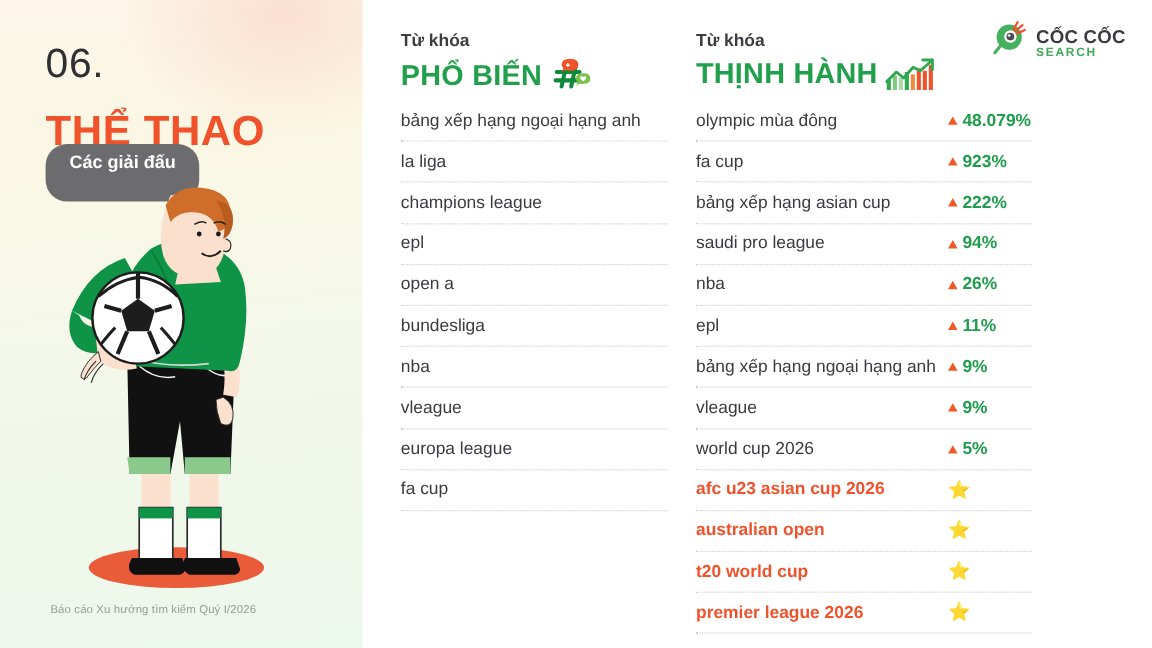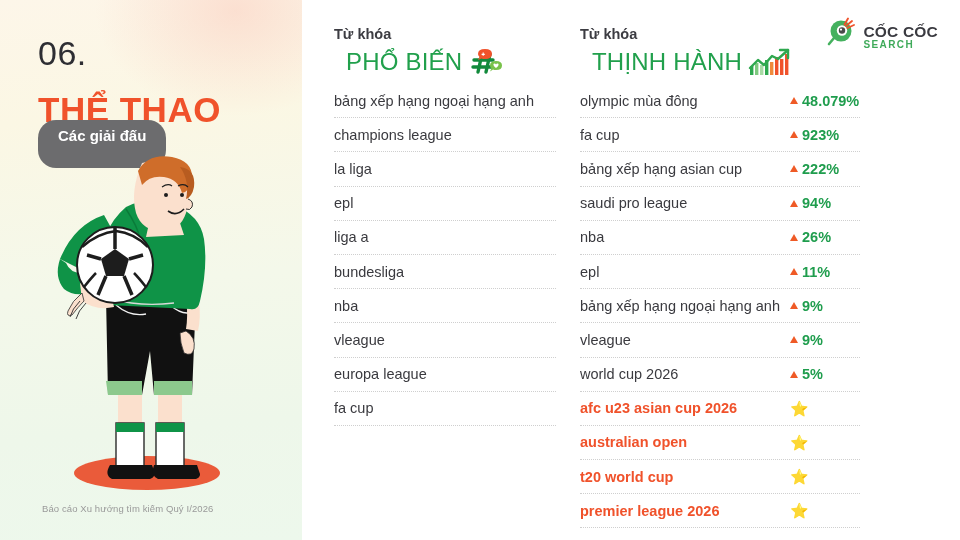--- a/index.html
+++ b/index.html
@@ -59,24 +59,24 @@
     position: absolute; top: 0; height: 398px;
   }
   .col-popular { left: 334px; width: 222px; }
   .col-trending { left: 580px; width: 280px; }
 
   .col-kicker {
     font-size: 14.5px; font-weight: 700; color: #3c3c42;
     position: absolute; top: 26px; left: 0;
   }
   .col-heading {
-    position: absolute; top: 48px; left: 12px;
-    font-size: 24px; font-weight: 400; color: #21a04c;
+    position: absolute; top: 48px; left: 0;
+    font-size: 24px; font-weight: 700; color: #21a04c;
     letter-spacing: 0.2px;
-    display: flex; align-items: flex-start; gap: 6px;
+    display: flex; align-items: flex-end; gap: 6px;
     white-space: nowrap;
   }
   .heading-icon { display: inline-block; line-height: 0; }
 
   .rows { position: absolute; top: 84px; left: 0; width: 100%; }
   .row {
     height: 34.2px;
     display: flex; align-items: center; justify-content: space-between;
     border-bottom: 1px dotted #cfcfcf;
     gap: 8px;
@@ -199,30 +199,30 @@
           <path d="M28 13 q6 0 6 4.5 q0 4.5 -6 4.5 q-1.6 0 -3 -0.5 L22 23.5 l1.4 -2.8 Q22 19.6 22 17.5 q0 -4.5 6 -4.5 Z" fill="#79c24a"></path>
           <path d="M28 20 q-2.6 -2 -2.6 -3.3 q0 -1.2 1.3 -1.2 q0.8 0 1.3 0.9 q0.5 -0.9 1.3 -0.9 q1.3 0 1.3 1.2 Q30.6 18 28 20 Z" fill="#ffffff"></path>
         </svg>
       </span>
     </div>
     <div class="rows" id="popular-rows">
         <div class="row">
           <span class="row-label">bảng xếp hạng ngoại hạng anh</span>
         </div>
         <div class="row">
+          <span class="row-label">la liga</span>
+        </div>
+        <div class="row">
           <span class="row-label">champions league</span>
         </div>
         <div class="row">
-          <span class="row-label">la liga</span>
-        </div>
-        <div class="row">
           <span class="row-label">epl</span>
         </div>
         <div class="row">
-          <span class="row-label">liga a</span>
+          <span class="row-label">open a</span>
         </div>
         <div class="row">
           <span class="row-label">bundesliga</span>
         </div>
         <div class="row">
           <span class="row-label">nba</span>
         </div>
         <div class="row">
           <span class="row-label">vleague</span>
         </div>

